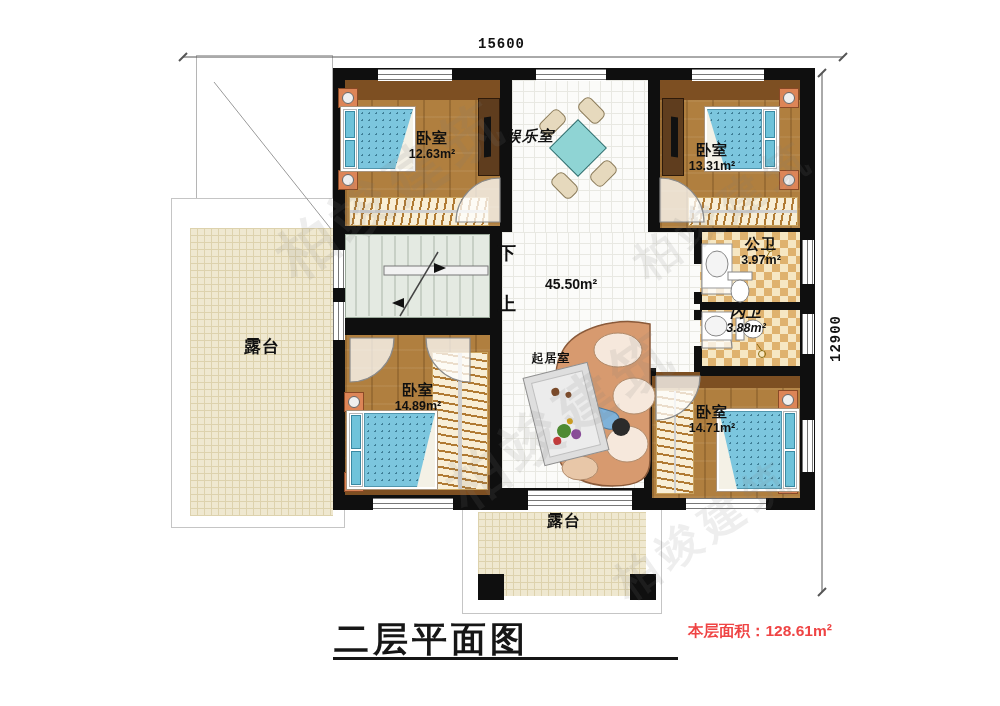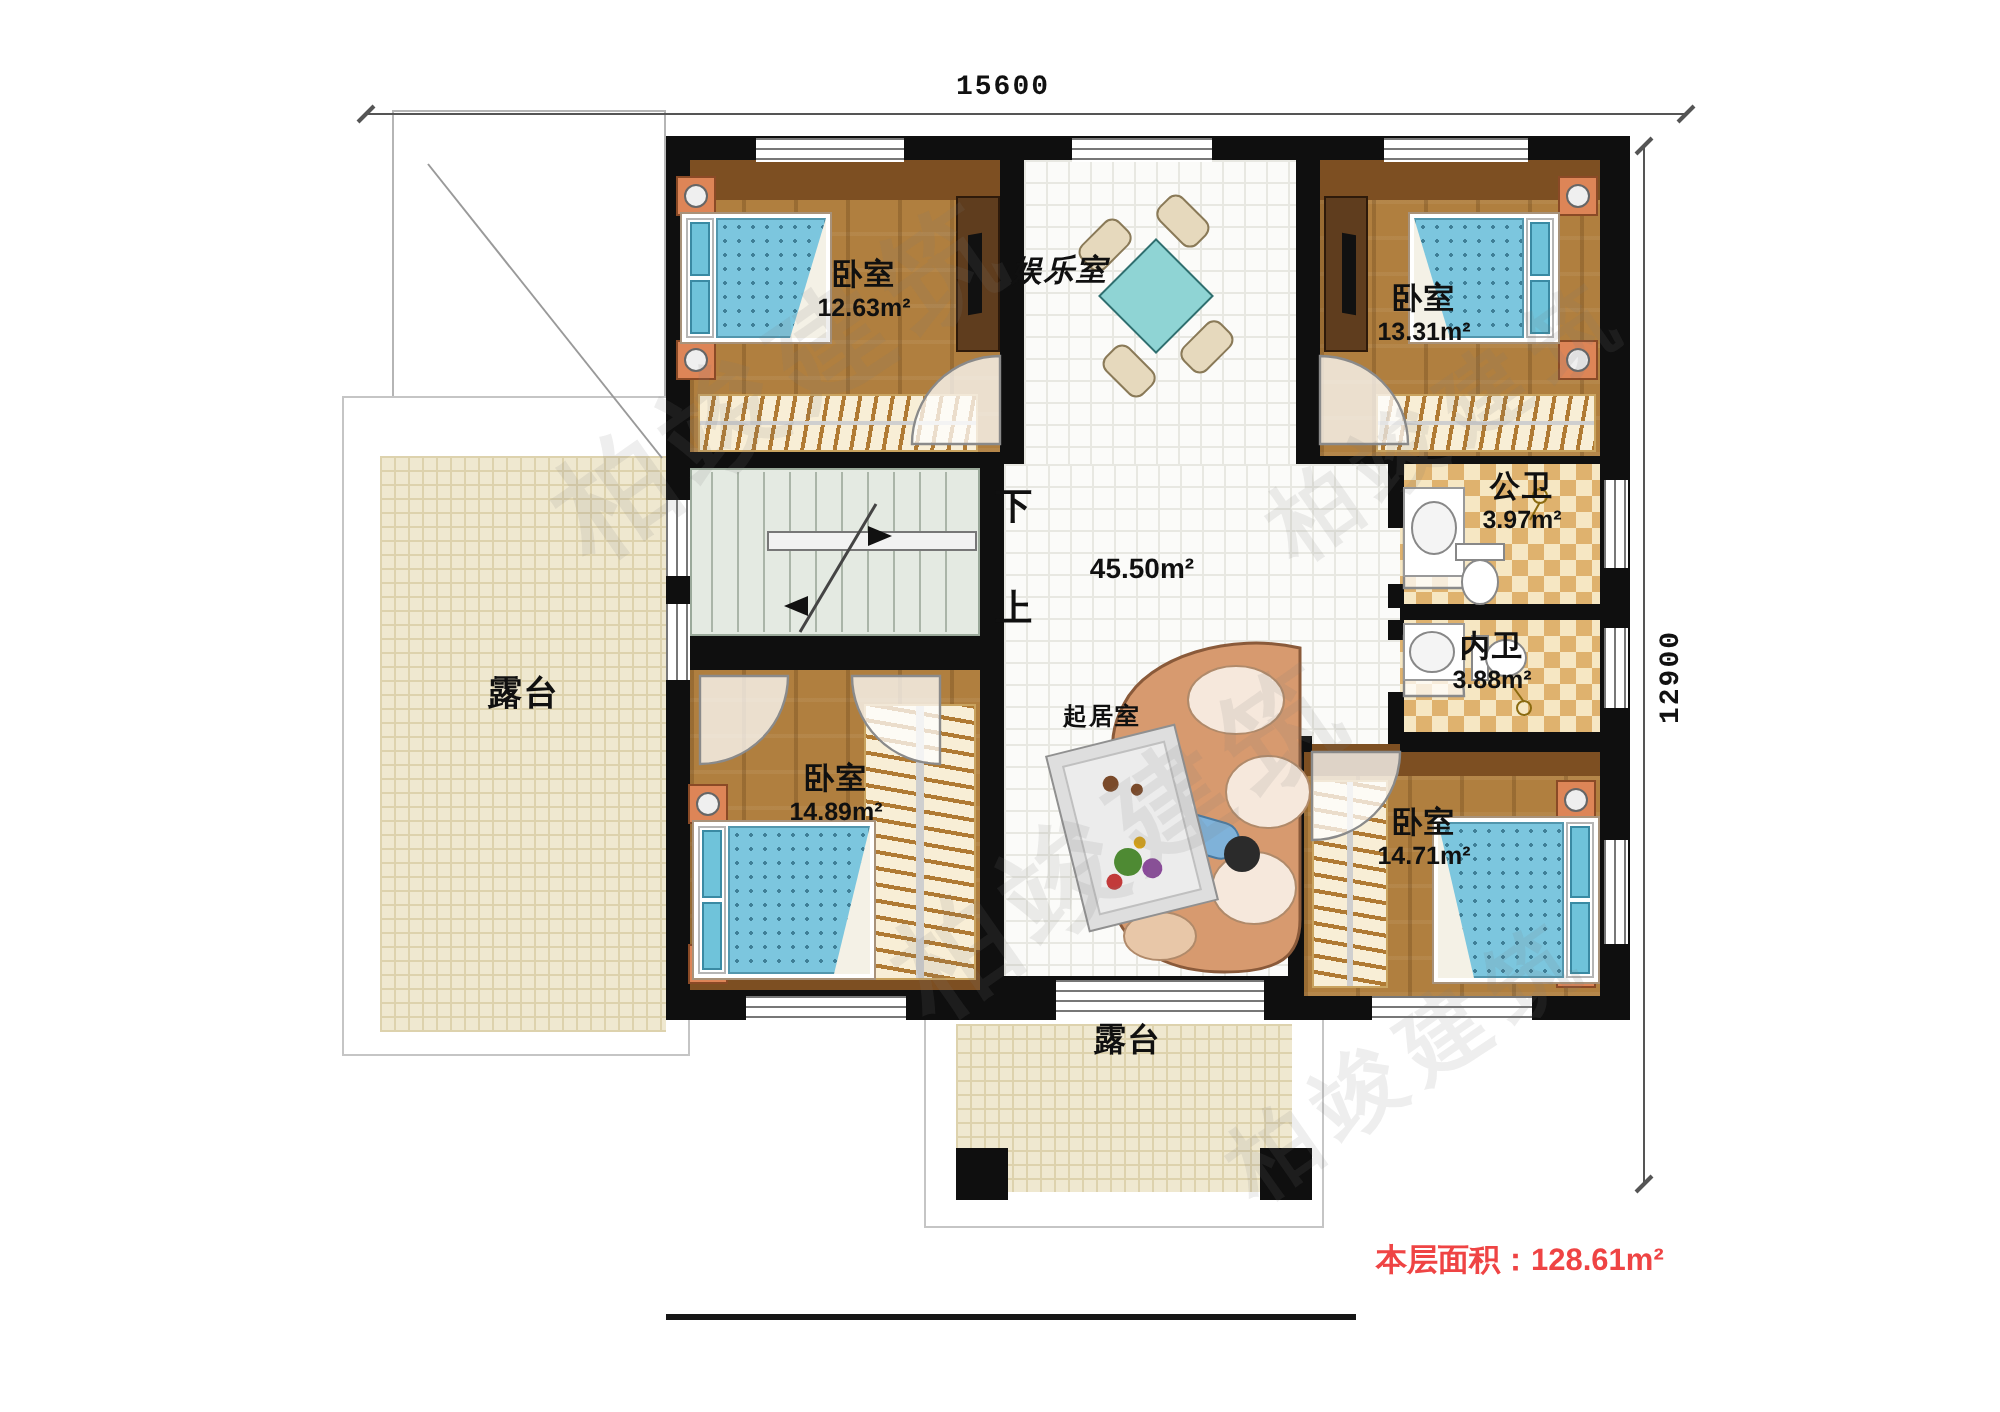--- a/index.html
+++ b/index.html
@@ -265,21 +265,21 @@
     <span class="rname">娱乐室</span>
   </div>
   <div class="rlabel" style="left:672px;top:142px;width:80px;">
     <span class="rname">卧室</span>
     <span class="rarea">13.31m²</span>
   </div>
   <div class="rlabel" style="left:728px;top:236px;width:66px;">
     <span class="rname">公卫</span>
     <span class="rarea">3.97m²</span>
   </div>
-  <div class="rlabel" style="left:706px;top:316px;width:80px;">
+  <div class="rlabel" style="left:706px;top:304px;width:80px;font-style:italic;">
     <span class="rname">内卫</span>
     <span class="rarea">3.88m²</span>
   </div>
   <div class="rlabel" style="left:222px;top:337px;width:80px;">
     <span class="rname" style="font-size:17px;">露台</span>
   </div>
   <div class="rlabel" style="left:528px;top:260px;width:86px;margin-top:17px;">
     <span class="rarea" style="font-size:14px;">45.50m²</span>
   </div>
   <div class="rlabel" style="left:508px;top:352px;width:86px;">
@@ -296,20 +296,21 @@
   <div class="rlabel" style="left:524px;top:512px;width:80px;">
     <span class="rname" style="font-size:16px;">露台</span>
   </div>
 
   <div class="biglbl" style="left:498px;top:241px;">下</div>
   <div class="biglbl" style="left:498px;top:292px;">上</div>
 
   <div class="dim" style="left:478px;top:36px;">15600</div>
   <div class="dim" style="left:828px;top:362px;transform:rotate(-90deg);transform-origin:left top;">12900</div>
 
+  <div class="tb-title" style="left:334px;top:616px;">二层平面图</div>
   <div class="tb-line" style="left:333px;top:657px;width:345px;height:3px;"></div>
   <div class="tb-right" style="left:688px;top:620px;">
     <div>
       <span>本层面积：</span><span>128.61m²</span>
     </div>
   </div>
 
 </div>
 
 </body></html>

